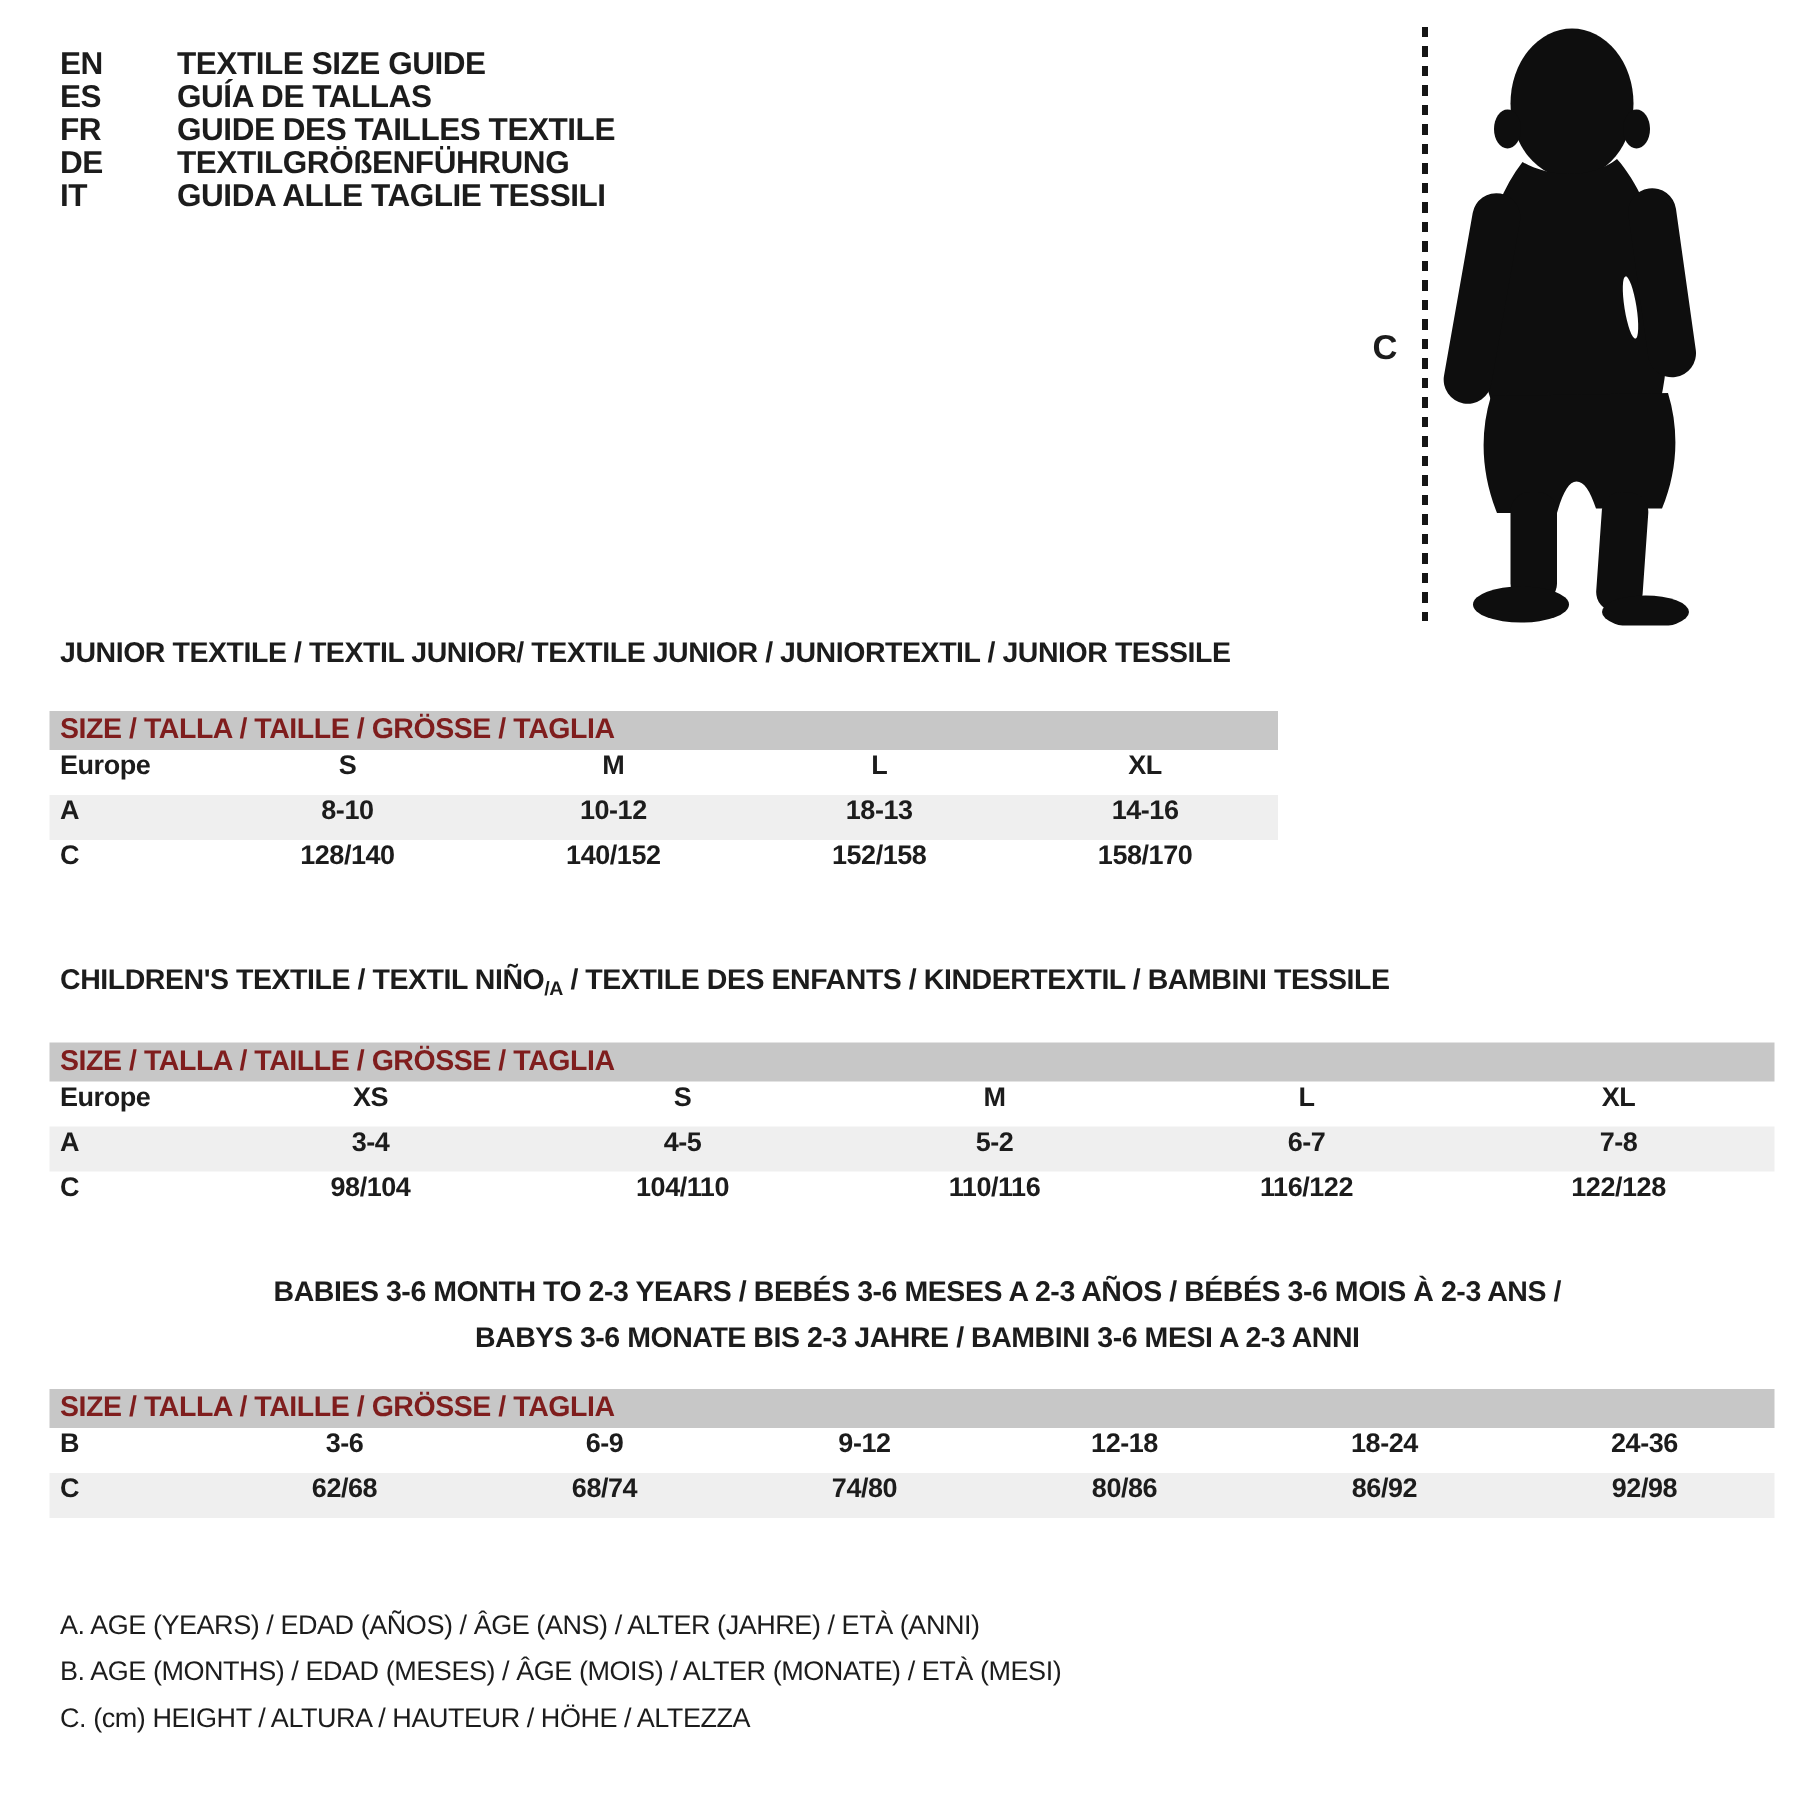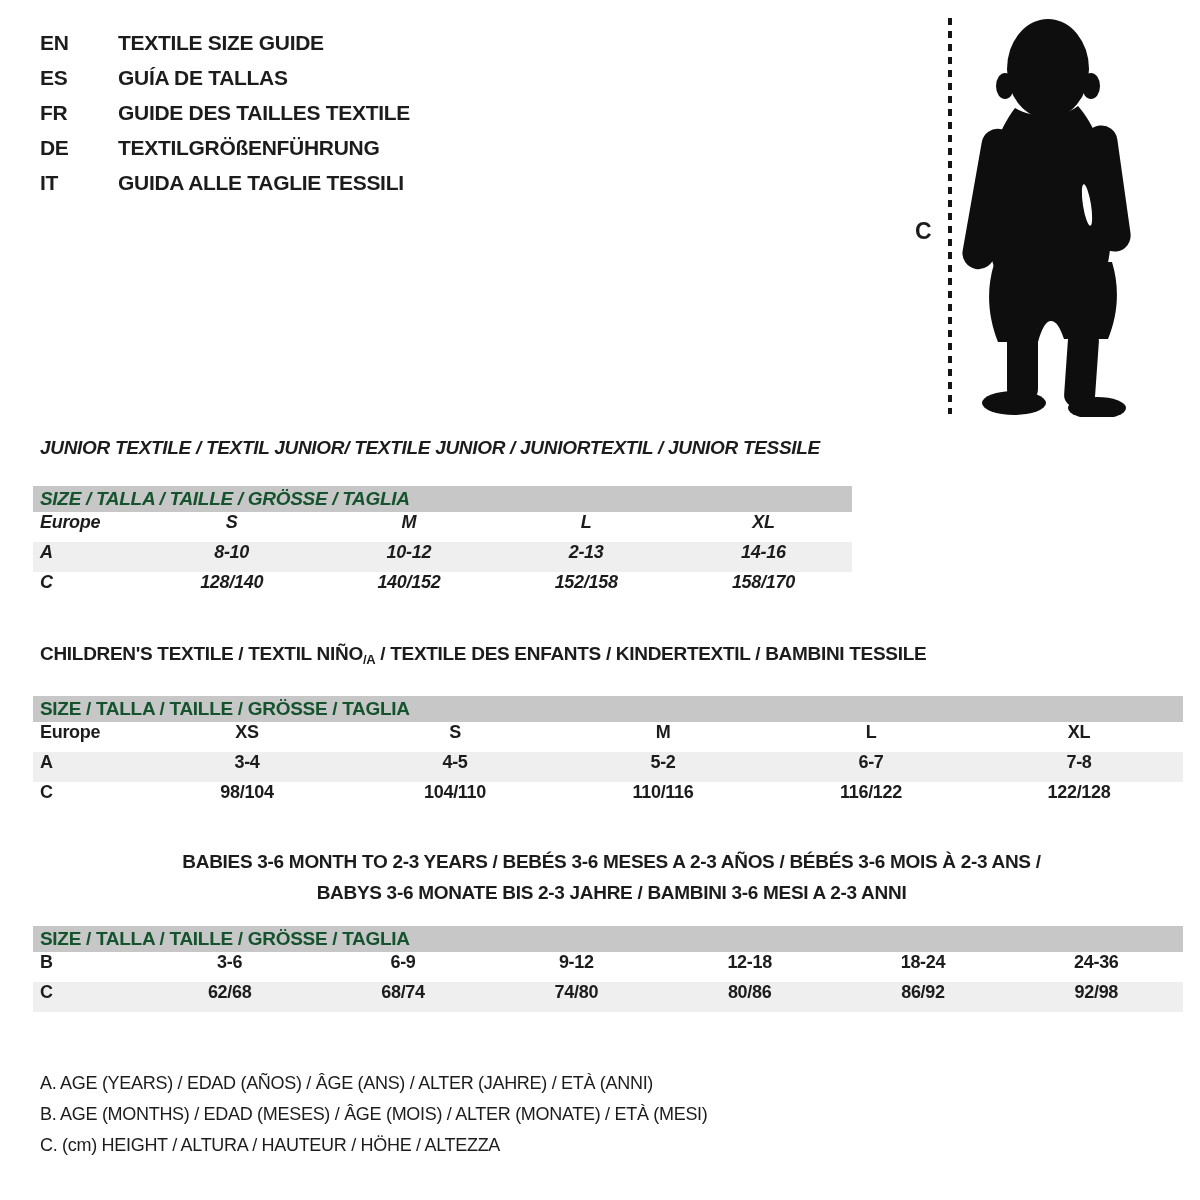--- a/index.html
+++ b/index.html
@@ -9,57 +9,57 @@
     background: #ffffff;
     position: relative;
     font-family: "Liberation Sans", sans-serif;
     color: #1c1c1c;
     overflow: hidden;
   }
 
   
   .lang-block {
     position: absolute; left: 40px; top: 32px;
-    display: flex; flex-direction: column; gap: 13px;
+    display: flex; flex-direction: column; 
   }
   .lang-row { display: flex; font-size: 21px; font-weight: 700; letter-spacing: -0.3px; line-height: 22px; }
   .lang-code { width: 78px; }
 
   
   .figure { position: absolute; left: 905px; top: 12px; width: 250px; height: 405px; }
   .dash-line {
     position: absolute; left: 43px; top: 6px; width: 4px; height: 396px;
     background: repeating-linear-gradient(to bottom, #151515 0 7px, transparent 7px 13px);
   }
   .c-label {
     position: absolute; left: 10px; top: 206px;
     font-size: 23px; font-weight: 700;
   }
   .toddler-svg { position: absolute; left: 55px; top: 0; width: 182px; height: 405px; }
 
   
   .section { position: absolute; }
-  .section-junior   { left: 33px; top: 437px; width: 819px; font-style: italic; }
+  .section-junior   { left: 33px; top: 425px; width: 819px; }
   .section-children { left: 33px; top: 643px; width: 1150px; }
   .section-babies   { left: 33px; top: 846px; width: 1150px; }
 
   .section-title {
     font-size: 19px; font-weight: 700; letter-spacing: -0.3px;
     line-height: 22px; padding-left: 7px; white-space: nowrap;
   }
   .section-title.two-line { line-height: 31px; text-align: center; }
   .title-sub { font-size: 13px; vertical-align: -4px; }
 
   .tbl { margin-top: 27px; }
   .section-children .tbl { margin-top: 25px; }
   .section-babies .tbl { margin-top: 18px; }
 
   .size-header {
     height: 26px; line-height: 26px;
-    background: #c7c7c7; color: #14532d;
+    background: #c7c7c7; color: #7f1d1d;
     font-size: 19px; font-weight: 700; letter-spacing: -0.3px;
     padding-left: 7px; box-sizing: border-box;
   }
   .trow {
     display: flex; align-items: flex-start; height: 30px;
     font-size: 18px; font-weight: 700; letter-spacing: -0.3px;
   }
   .trow.shaded { background: #efefef; }
   .tlabel { width: 110px; padding-left: 7px; box-sizing: border-box; }
   .tcell { flex: 1; text-align: center; }
@@ -134,21 +134,21 @@
           <div class="tlabel">Europe</div>
           <div class="tcell">S</div>
           <div class="tcell">M</div>
           <div class="tcell">L</div>
           <div class="tcell">XL</div>
         </div>
         <div class="trow shaded">
           <div class="tlabel">A</div>
           <div class="tcell">8-10</div>
           <div class="tcell">10-12</div>
-          <div class="tcell">2-13</div>
+          <div class="tcell">18-13</div>
           <div class="tcell">14-16</div>
         </div>
         <div class="trow">
           <div class="tlabel">C</div>
           <div class="tcell">128/140</div>
           <div class="tcell">140/152</div>
           <div class="tcell">152/158</div>
           <div class="tcell">158/170</div>
         </div>
       </div>

